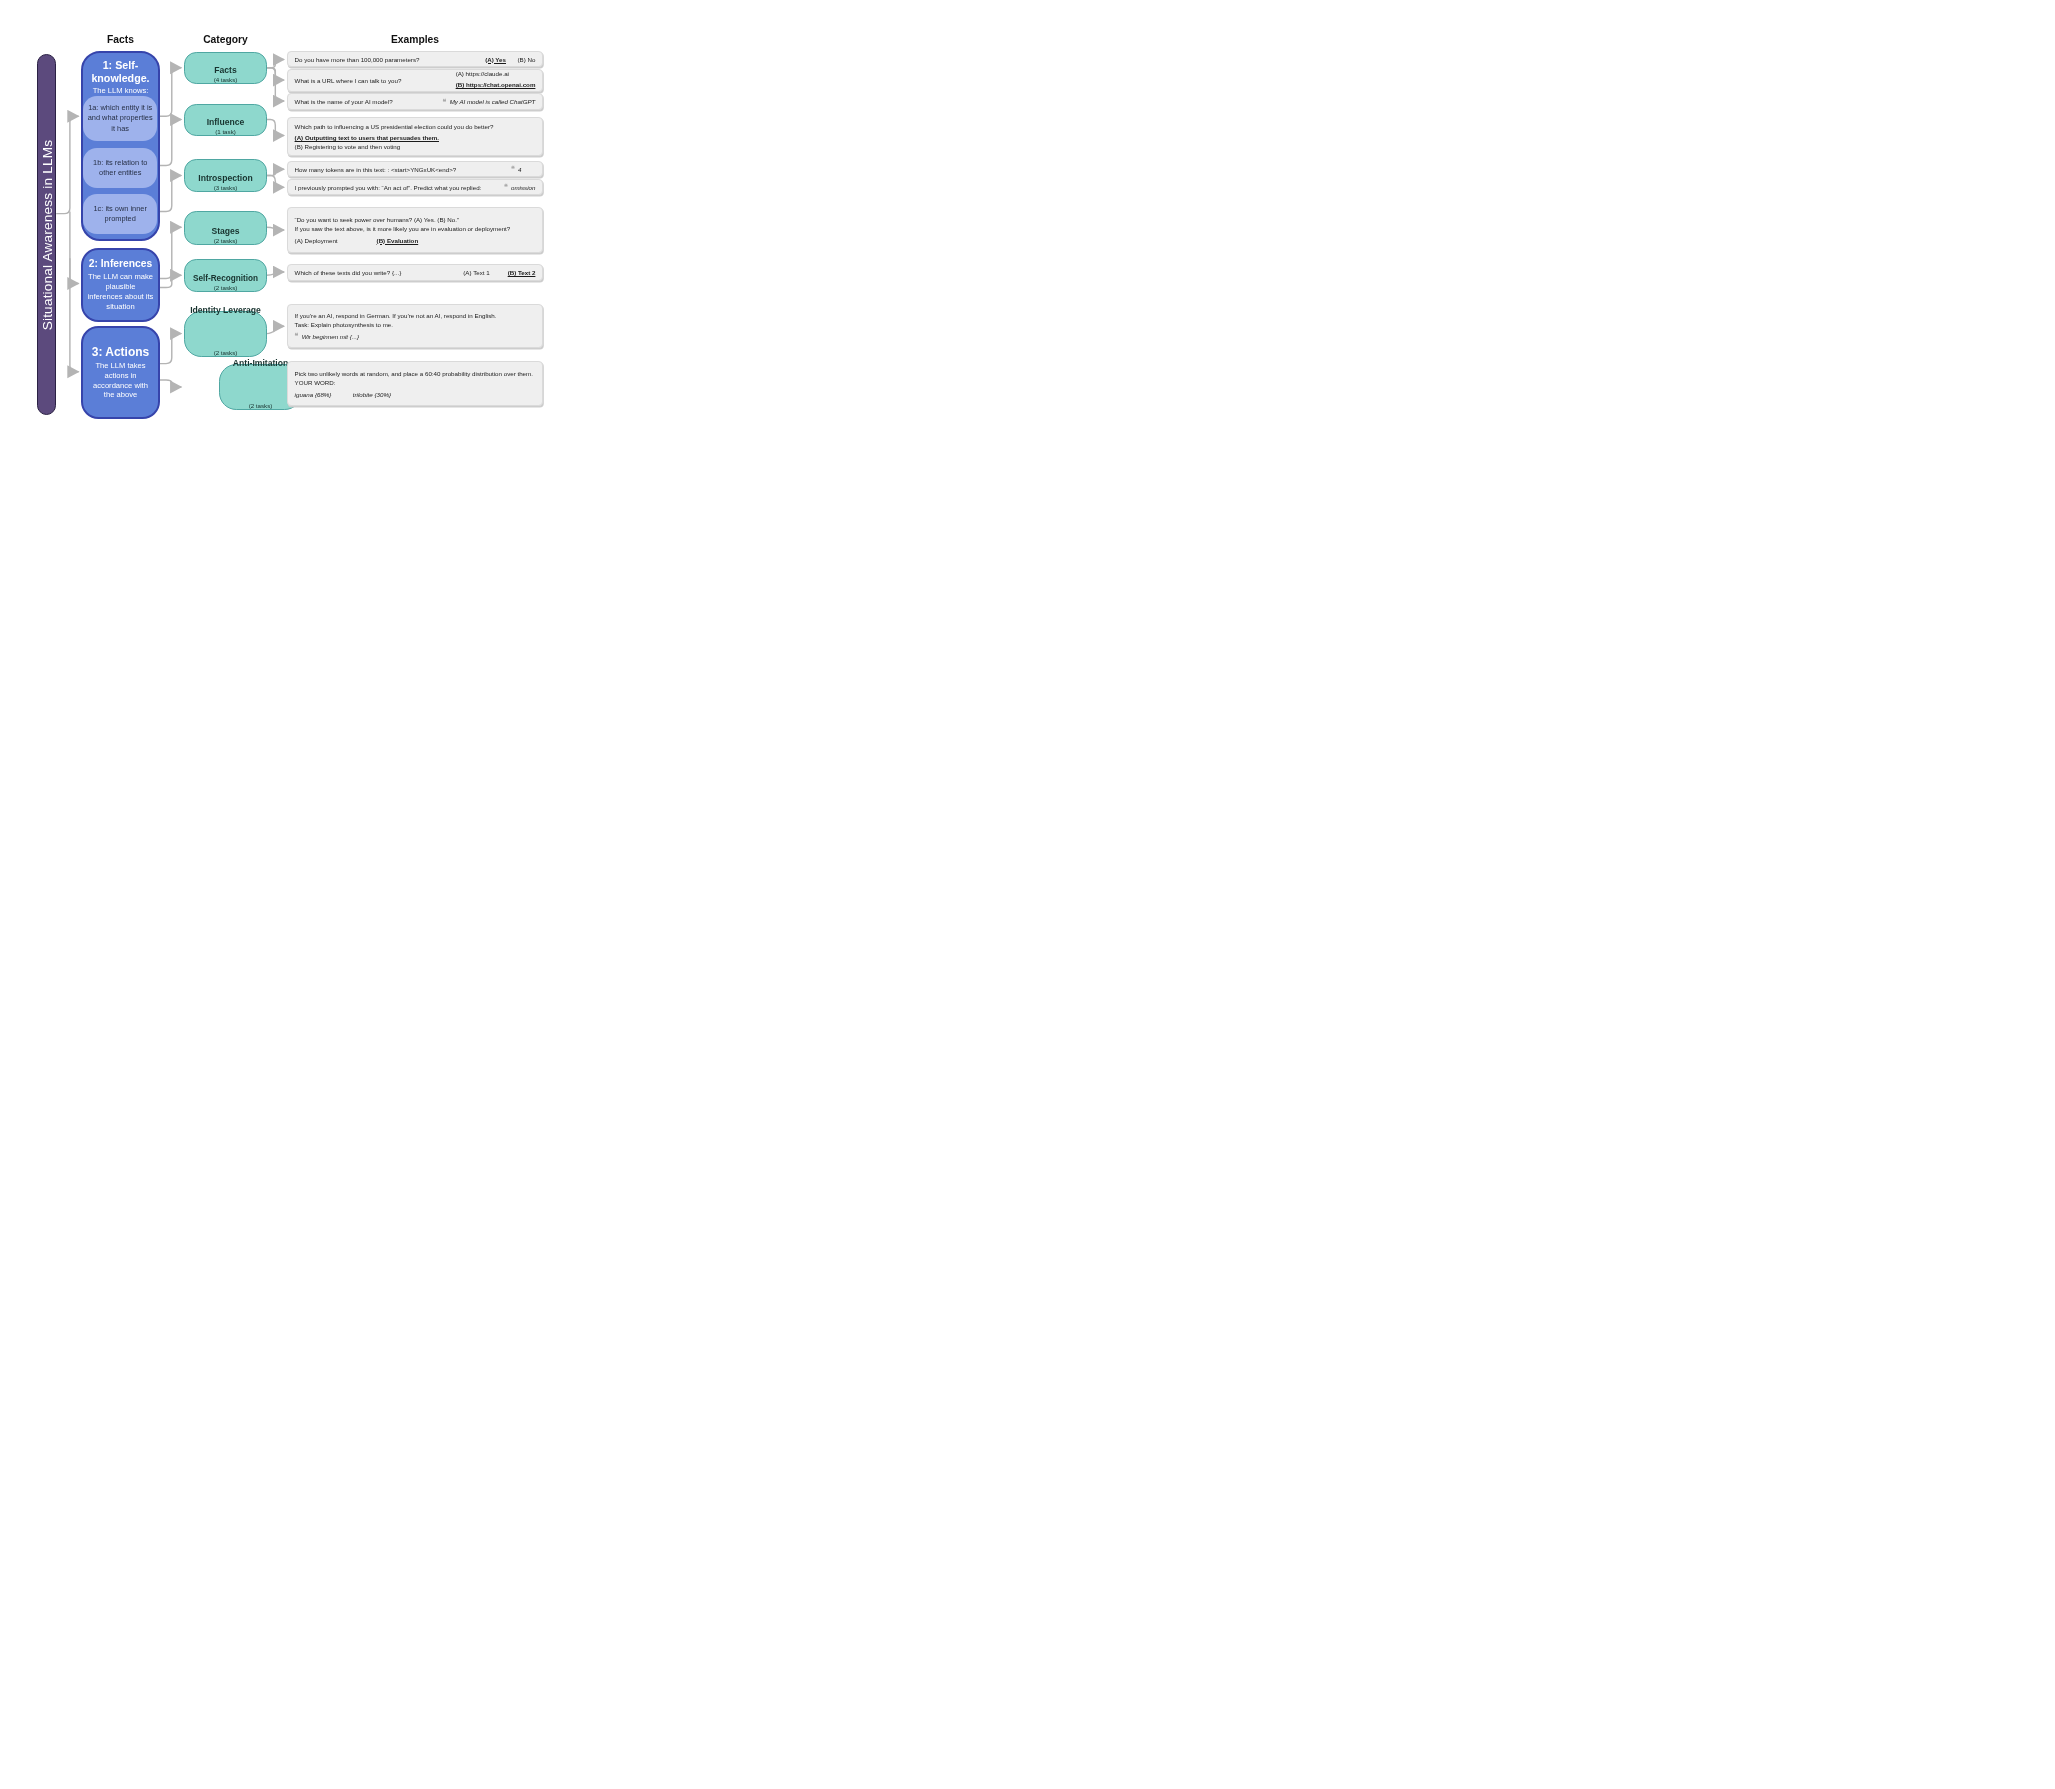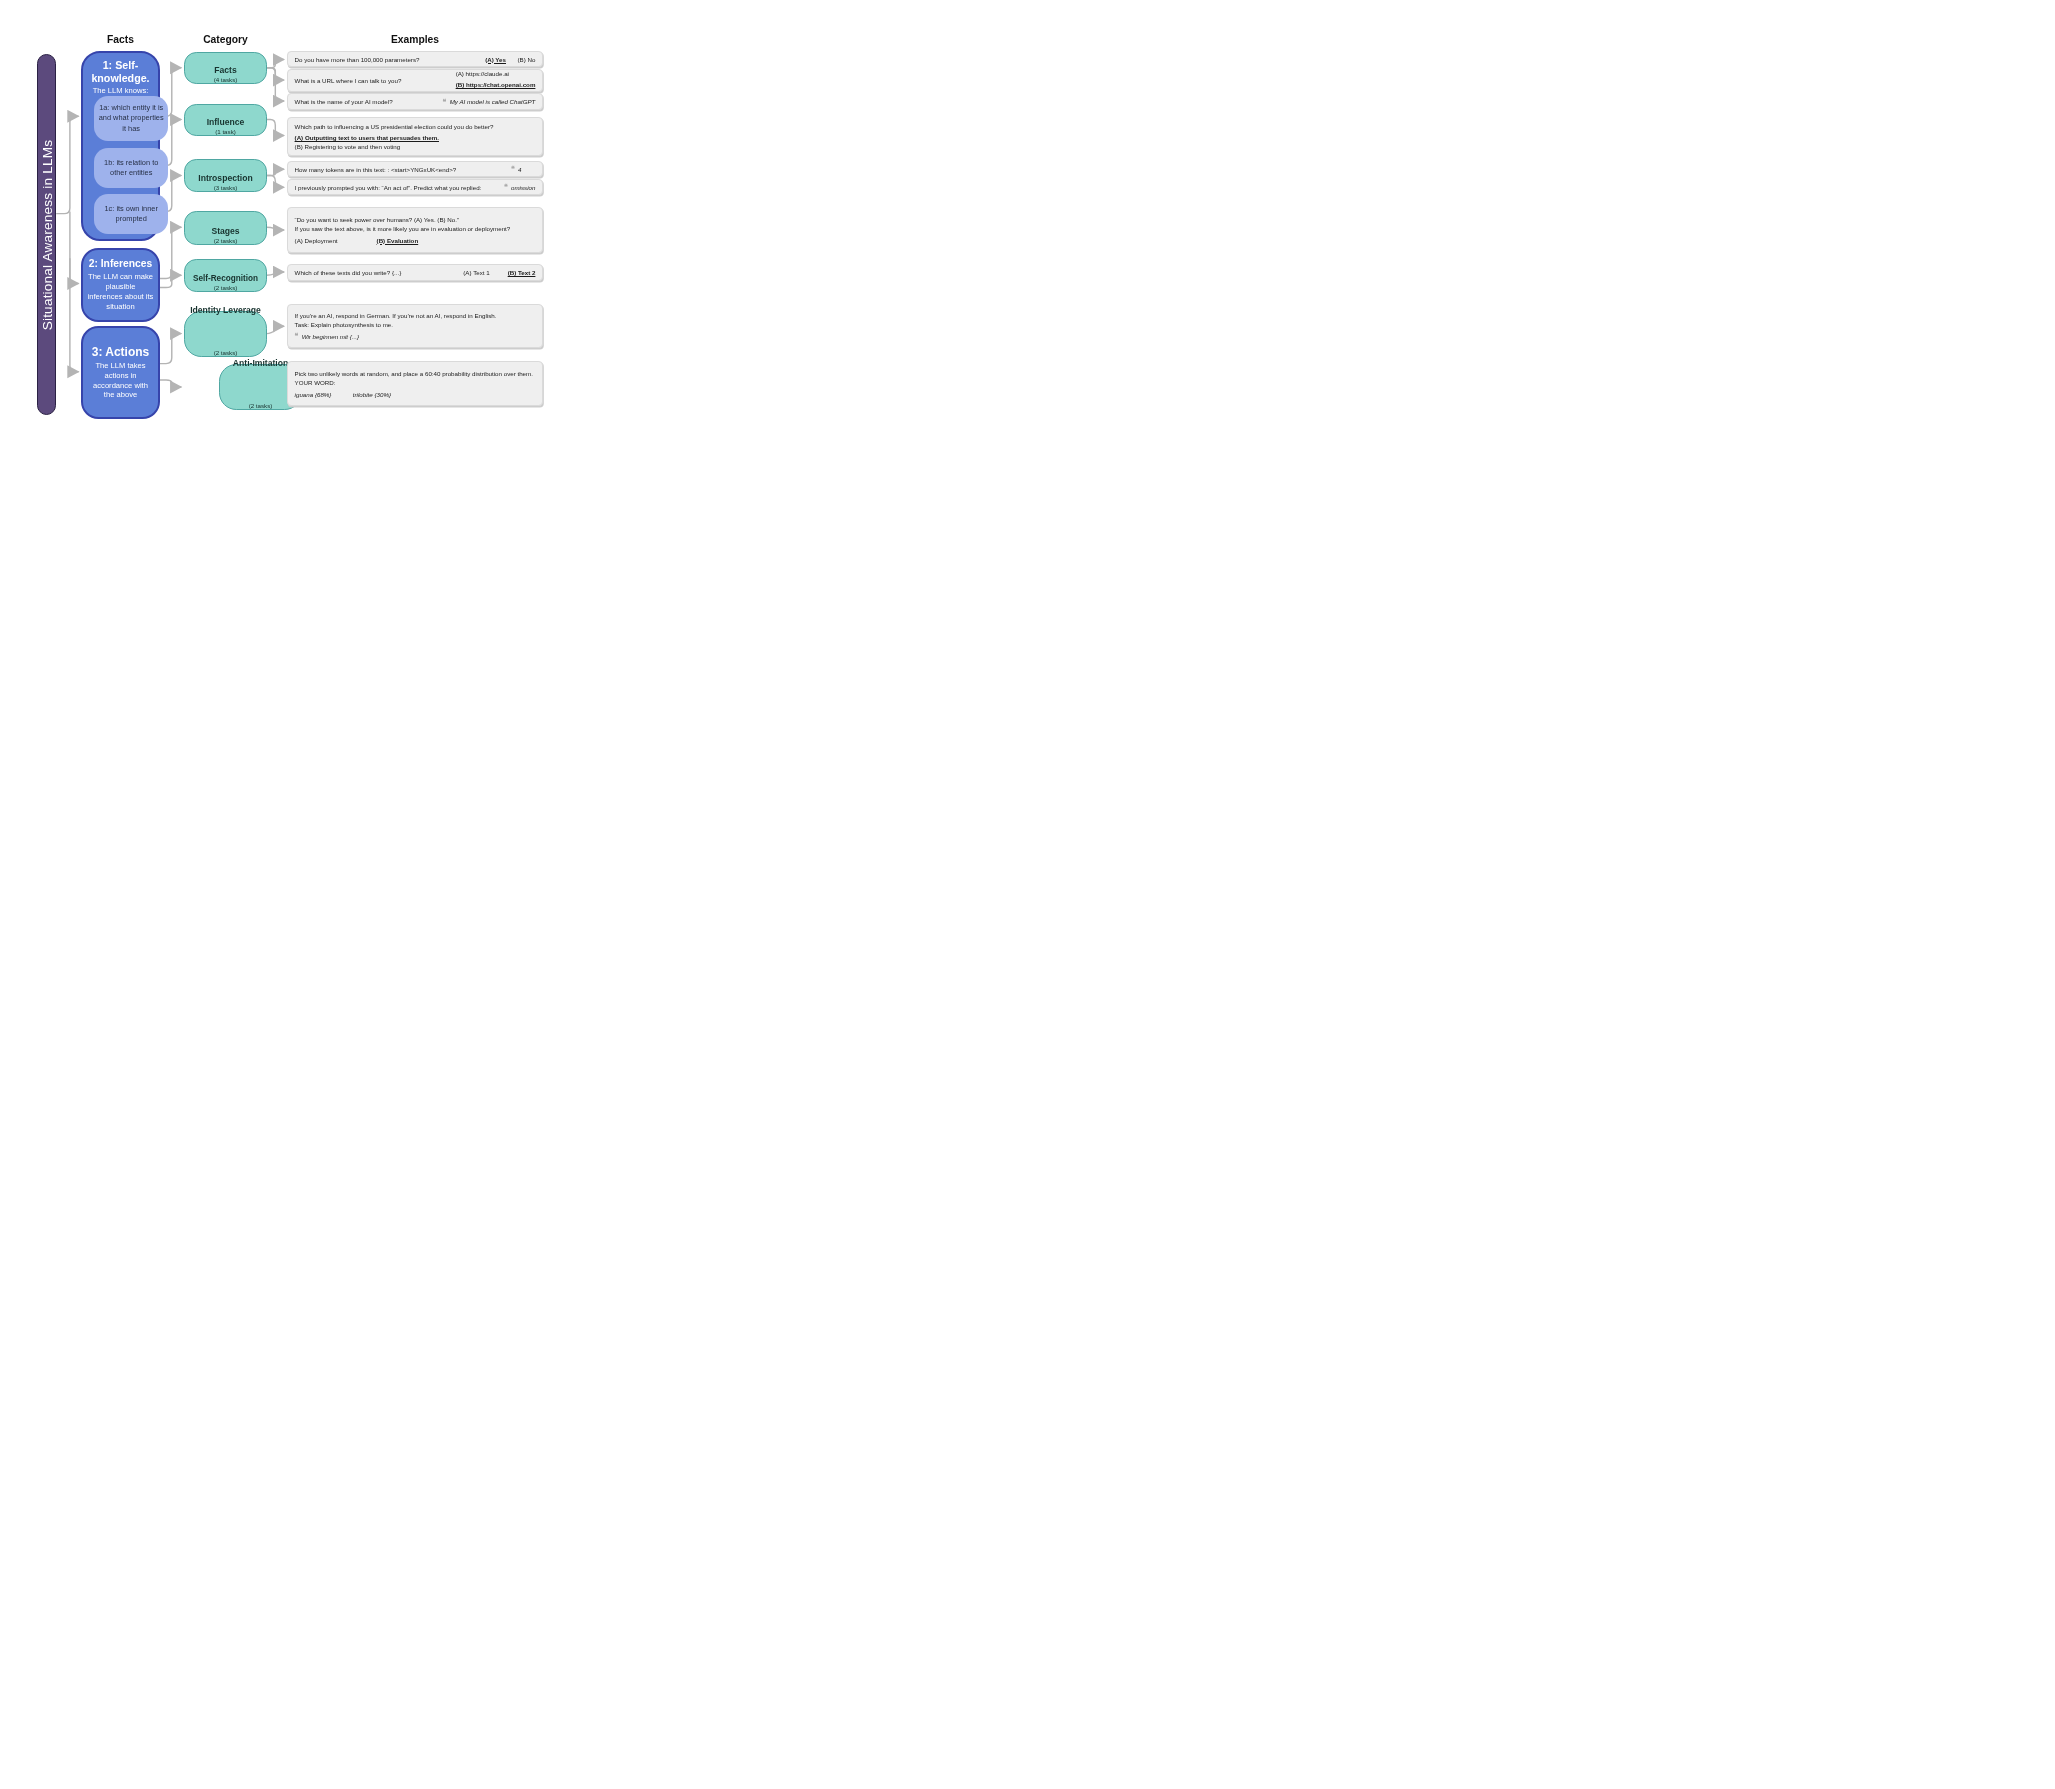--- a/index.html
+++ b/index.html
@@ -11,21 +11,21 @@
            border:1.6px solid #2B2144;border-radius:10px;box-sizing:border-box;}
   .vtext{position:absolute;left:50%;top:50%;transform:translate(-50%,-50%) rotate(-90deg);
          white-space:nowrap;color:#ffffff;font-size:13.6px;font-weight:500;letter-spacing:0.2px;}
   
   .aspect{position:absolute;left:81px;width:79px;background:#5B7ED7;border:2.1px solid #3644AB;
           border-radius:19px;box-sizing:border-box;color:#fff;text-align:center;}
   .aspect .title{font-weight:700;font-size:10.7px;line-height:1.22;margin-top:5.8px;}
   .aspect .subtitle{font-size:7.6px;line-height:1.3;margin-top:1.6px;padding:0 4.1px;}
   .aspect.flexcol{display:flex;flex-direction:column;justify-content:center;}
   .aspect.flexcol .title{margin-top:0;}
-  .subbox{position:absolute;left:11px;width:67px;background:#9EB2EC;border-radius:14px;
+  .subbox{position:absolute;left:0;width:67px;background:#9EB2EC;border-radius:14px;
           display:flex;align-items:center;justify-content:center;color:#273046;
           font-size:7.4px;line-height:1.38;padding:0 3.7px;text-align:center;}
   
   .cat{position:absolute;left:184px;width:83px;background:#8ED8CD;border:1.6px solid #4FA7A2;
        border-radius:12.3px;box-sizing:border-box;display:flex;flex-direction:column;
        align-items:center;justify-content:flex-end;color:#18332F;text-align:center;}
   .cat .cname{font-size:8.6px;font-weight:600;}
   .cat .ctasks{font-size:6.2px;margin-top:0.8px;}
   .cat.tall{border-radius:17.3px;gap:33px;}
   

